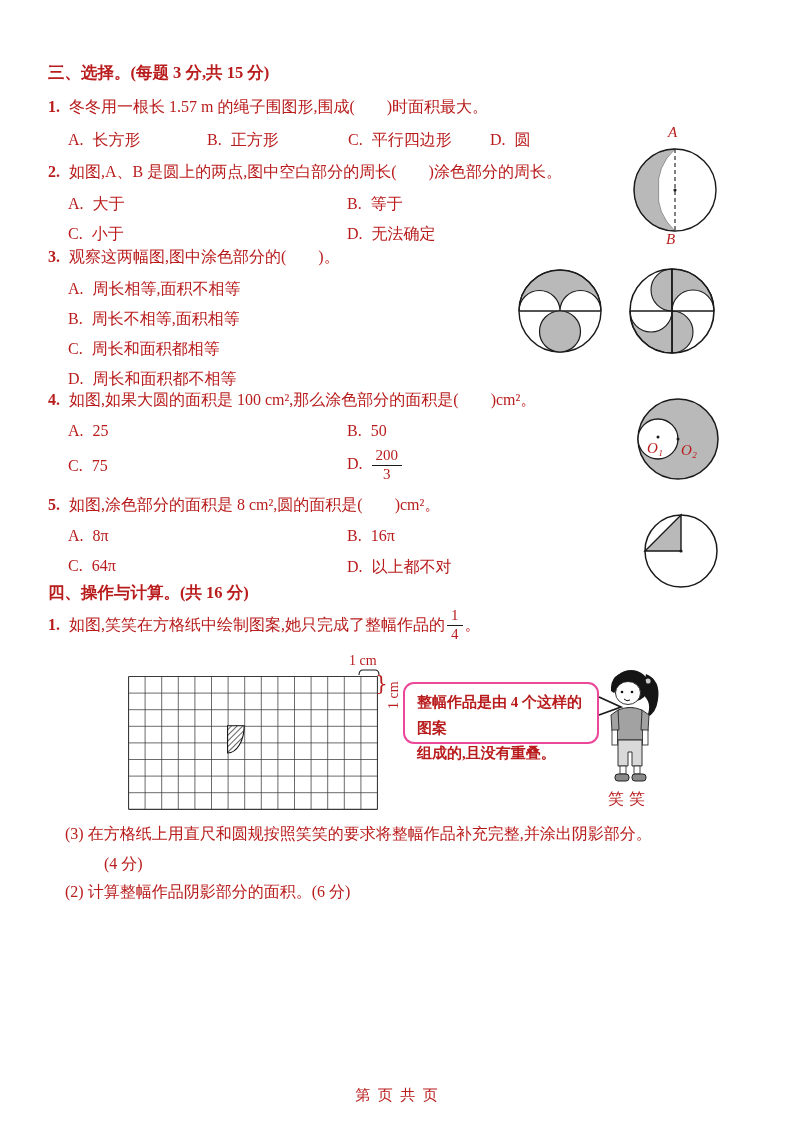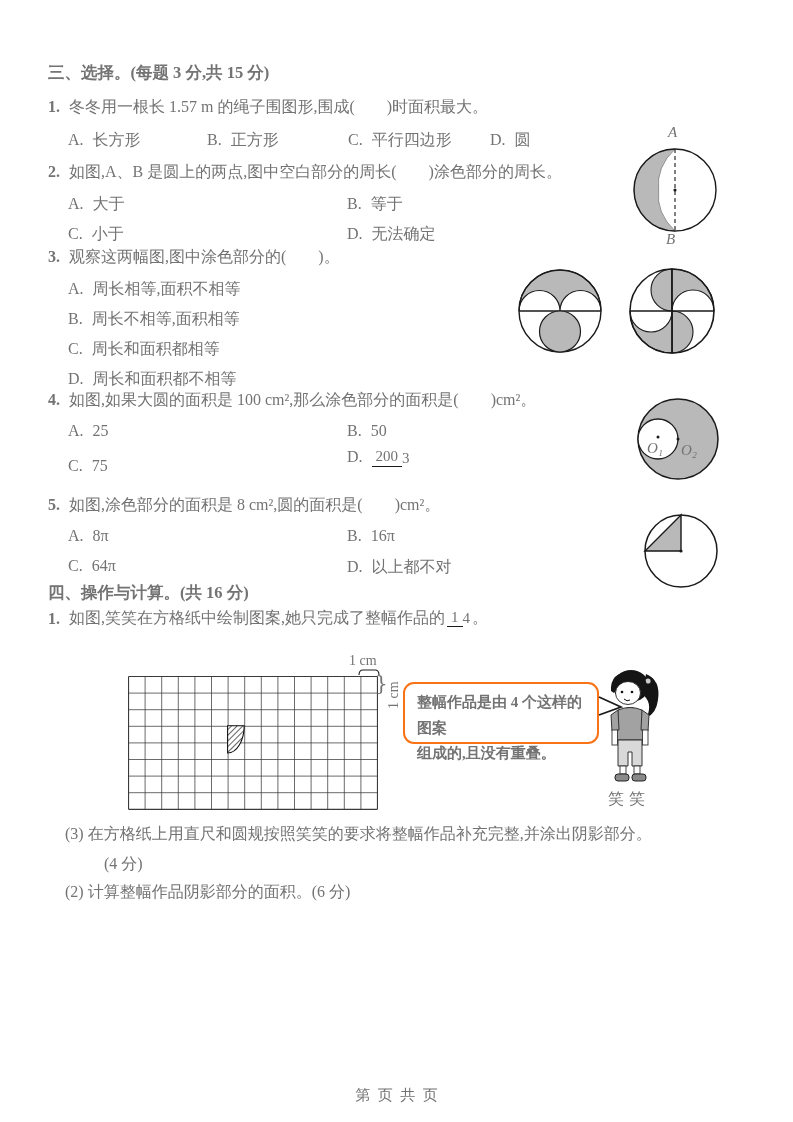--- a/index.html
+++ b/index.html
@@ -1,33 +1,33 @@
 <!DOCTYPE html>
 <html><head>
 <meta charset="utf-8">
 <style>
   html,body{margin:0;padding:0;background:#e8e8e8;}
   .page{
     position:relative;width:793px;height:1122px;background:#ffffff;
     font-family:"Liberation Serif","DejaVu Serif",serif;
-    color:#737373;font-size:16px;overflow:hidden;margin:0 auto;
+    color:#b91c1c;font-size:16px;overflow:hidden;margin:0 auto;
   }
   .abs{position:absolute;}
   .bold{font-weight:bold;}
   .nowrap{white-space:nowrap;}
   .qnum{font-weight:bold;margin-right:9px;}
   .opt .ol{margin-right:9px;}
-  .frac{display:inline-flex;flex-direction:row;align-items:center;line-height:1.05;
+  .frac{display:inline-flex;flex-direction:column;align-items:center;line-height:1.05;
         font-size:15px;vertical-align:middle;}
   .frac .fn{padding:0 4px 1px;border-bottom:1.4px solid #1a1a1a;}
   .frac .fd{padding-top:1px;}
   .figlabel{position:absolute;font-style:italic;font-size:15px;font-family:"Liberation Serif",serif;}
   .bubble{
     position:absolute;left:403px;top:682px;width:196px;height:62px;box-sizing:border-box;
-    background:#fff;border:2px solid #f97316;border-radius:11px;padding:6px 2px 0 12px;
+    background:#fff;border:2px solid #ec4899;border-radius:11px;padding:6px 2px 0 12px;
     font-size:15px;font-weight:600;line-height:1.7;z-index:1;
   }
   .tail{position:absolute;left:597px;top:696px;z-index:2;}
   .rot-label{position:absolute;left:386px;top:709px;transform:rotate(-90deg);
              transform-origin:0 0;font-size:14px;white-space:nowrap;}
   .brace-right{position:absolute;left:375px;top:674px;font-size:20px;line-height:18px;
                font-family:"DejaVu Serif",serif;}
   .footer{position:absolute;left:0;top:1086px;width:100%;text-align:center;font-size:15px;}
 </style>
 </head>

